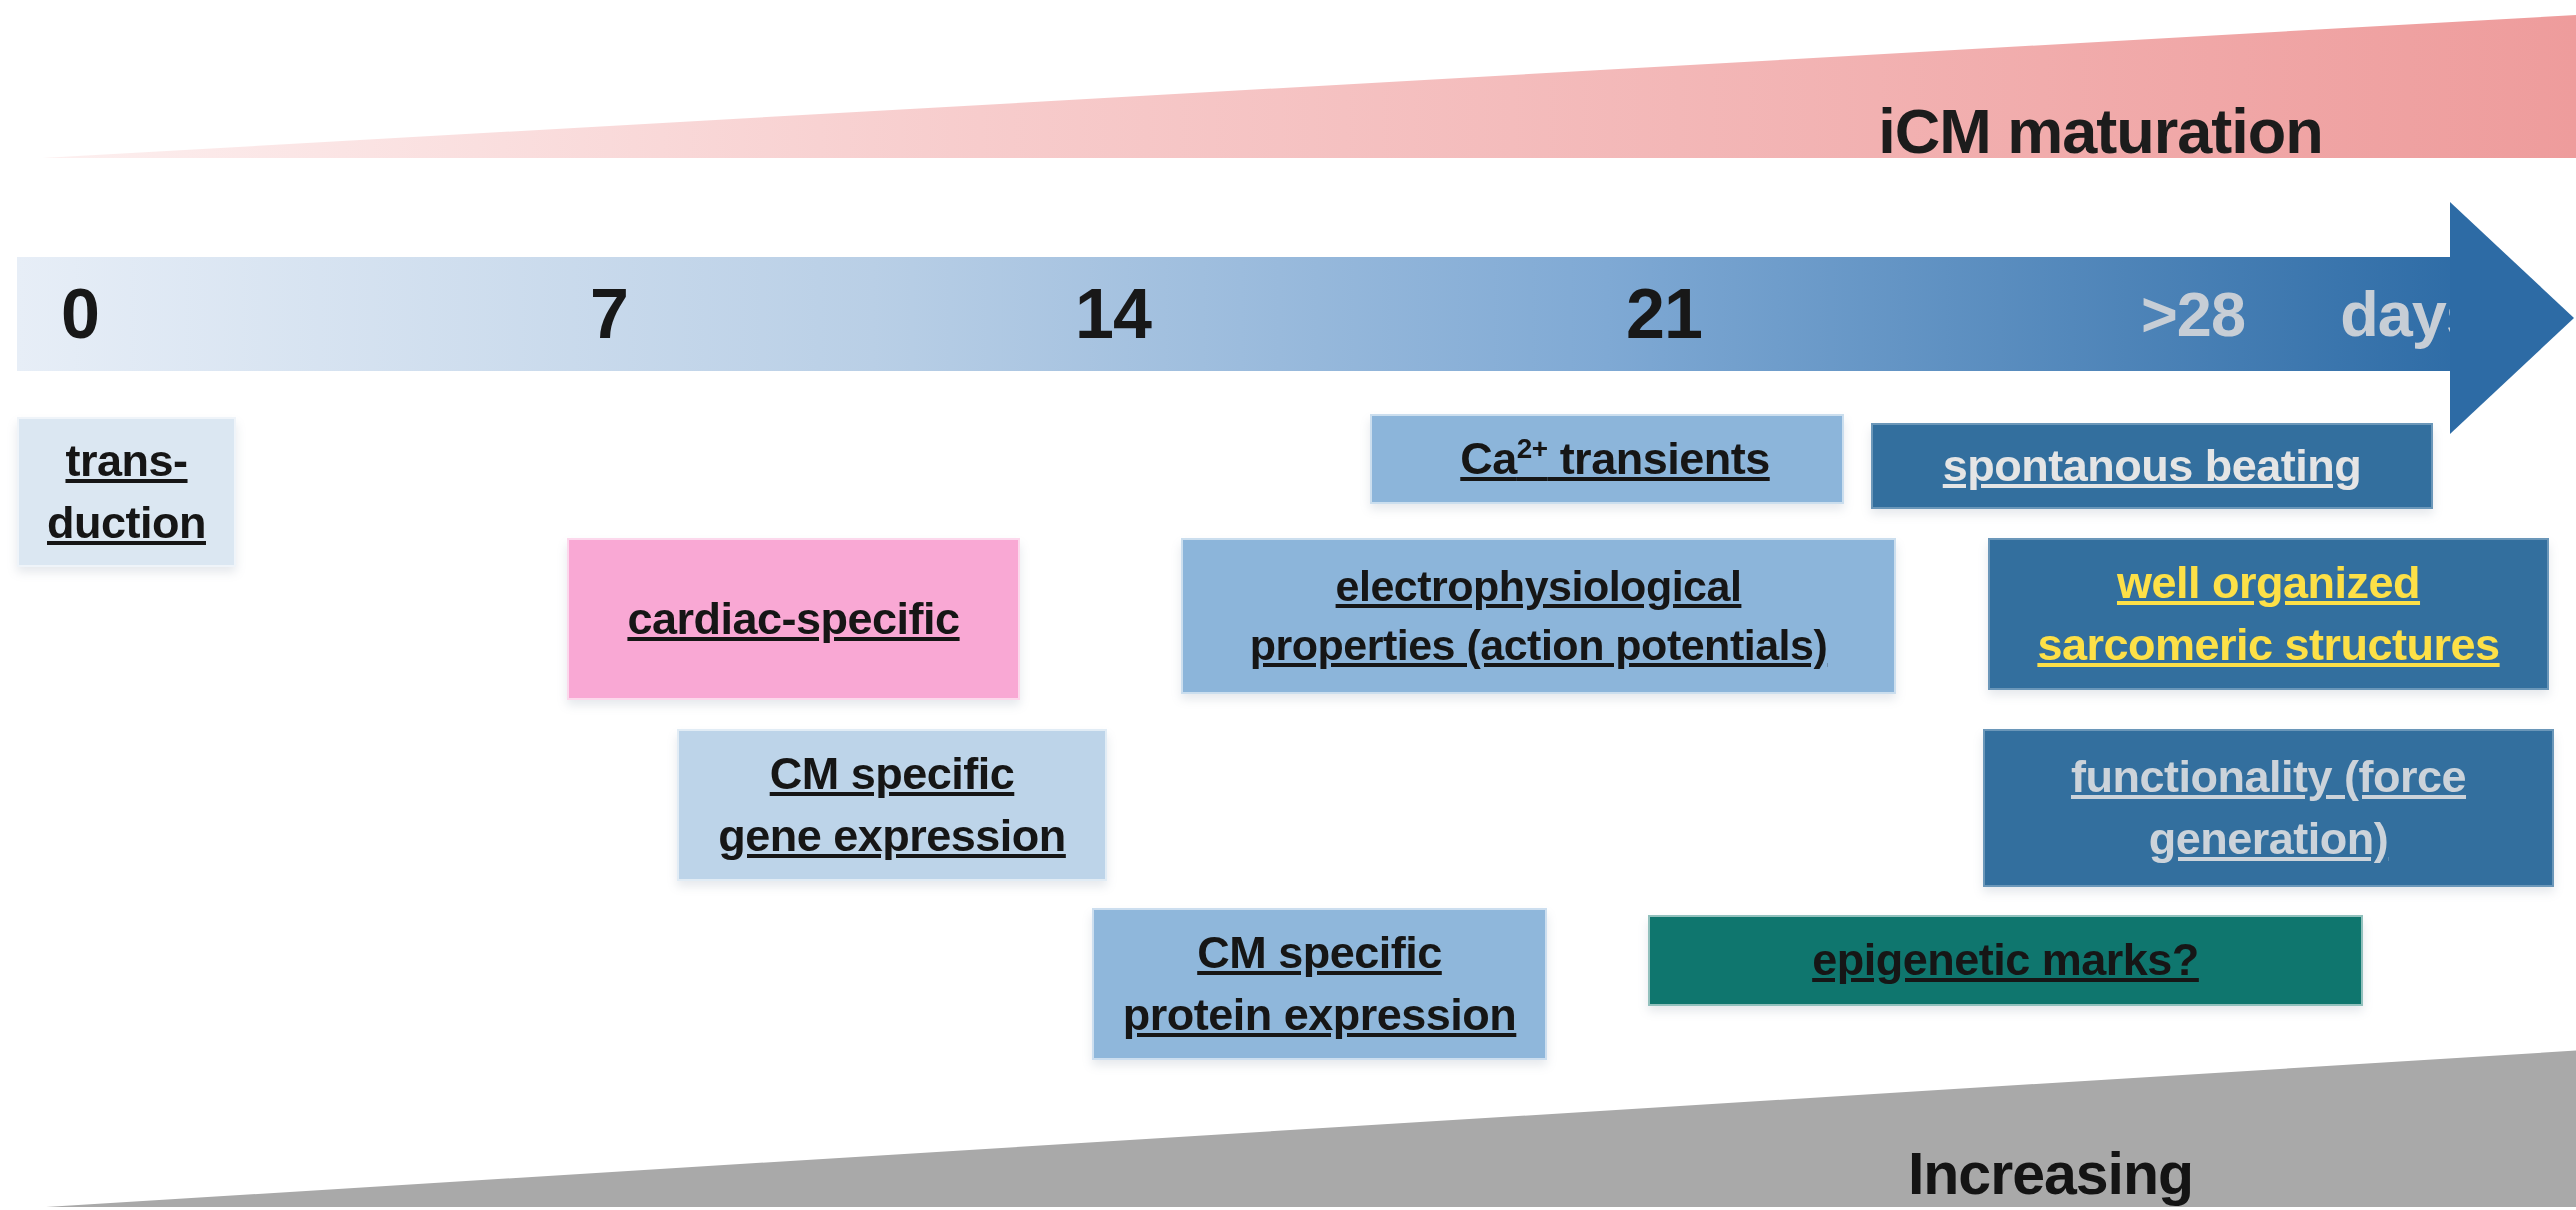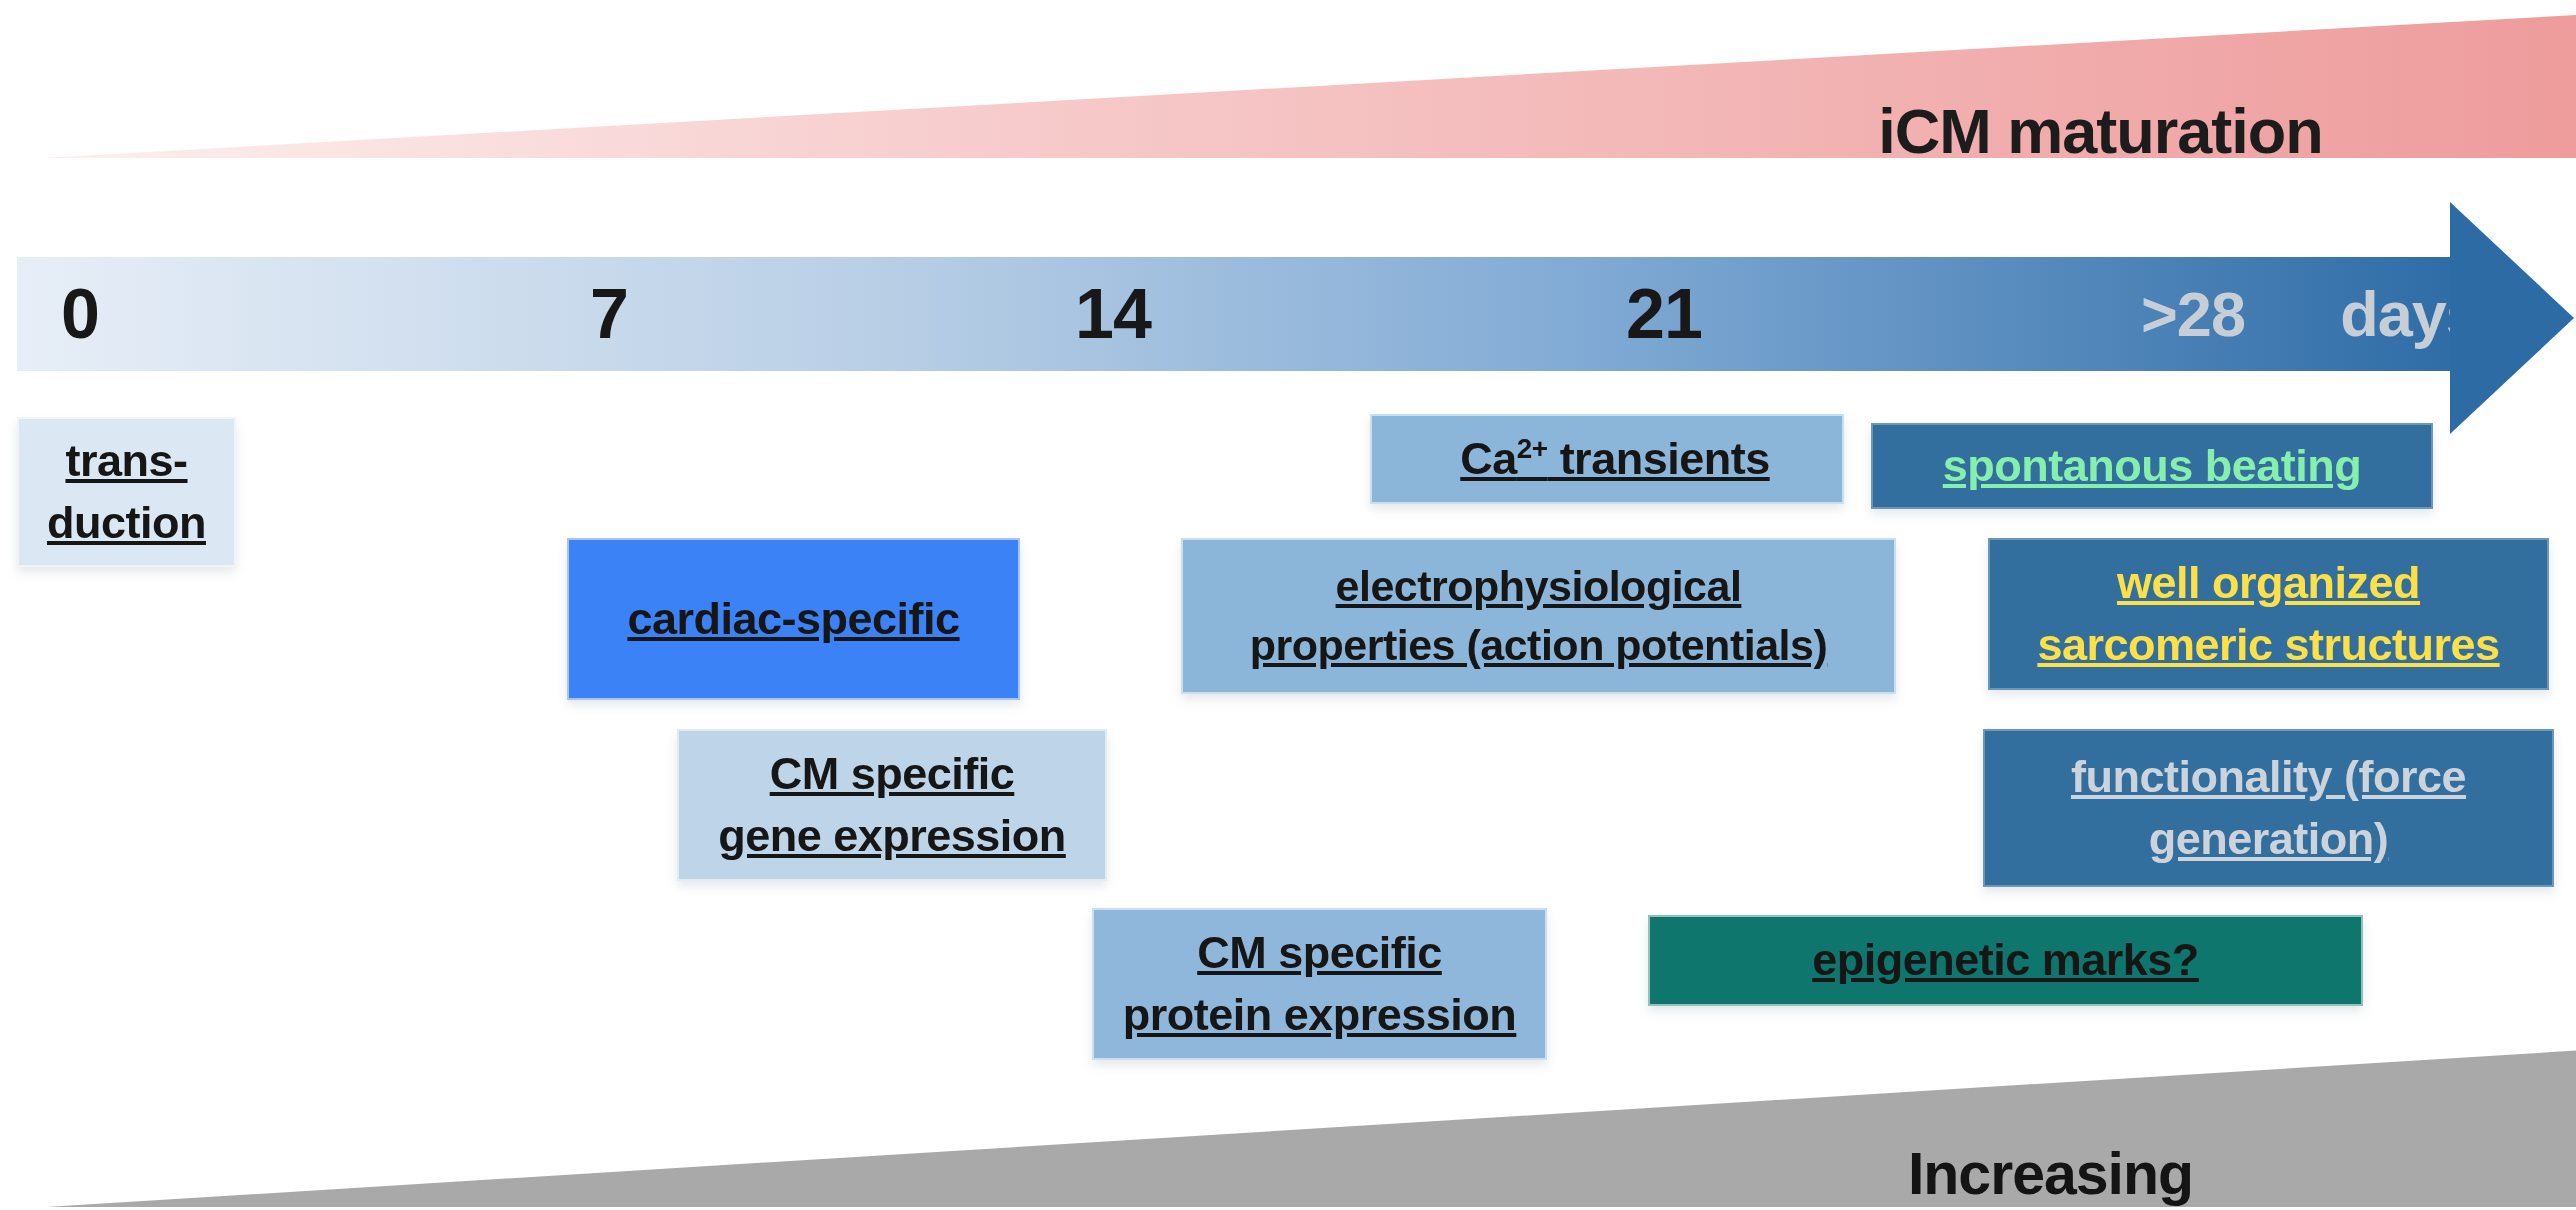--- a/index.html
+++ b/index.html
@@ -81,27 +81,27 @@
     line-height: 1.38;
     color: #161616;
     border: 2.9px solid rgba(255,255,255,0.55);
     box-sizing: border-box;
     box-shadow: 0 5.7px 9.5px rgba(110,130,150,0.18);
   }
   .box .line { display: block; white-space: nowrap; text-decoration: underline; }
   .box sup { font-size: 0.62em; vertical-align: super; line-height: 0; }
 
   .box-transduction  { left: 17px;   top: 417px; width: 219px; height: 150px; background: #dbe7f2; }
-  .box-promoter      { left: 567px;  top: 538px; width: 453px; height: 162px; background: #3b82f6; }
+  .box-promoter      { left: 567px;  top: 538px; width: 453px; height: 162px; background: #f9a8d4; }
   .box-gene          { left: 677px;  top: 729px; width: 430px; height: 152px; background: #bdd4e9; }
   .box-ca            { left: 1370px; top: 414px; width: 474px; height: 90px;  background: #8cb5da; padding-left: 16px; }
   .box-electro       { left: 1181px; top: 538px; width: 715px; height: 156px; background: #8cb5da; font-size: 43px; }
   .box-protein       { left: 1092px; top: 908px; width: 455px; height: 152px; background: #8fb7db; }
   .box-epigenetic    { left: 1648px; top: 915px; width: 715px; height: 91px;  background: #0f766e; }
-  .box-beating       { left: 1871px; top: 423px; width: 562px; height: 86px;  background: #336f9e; color: #86efac; border-color: rgba(255,255,255,0.28); }
+  .box-beating       { left: 1871px; top: 423px; width: 562px; height: 86px;  background: #336f9e; color: #e5e5e5; border-color: rgba(255,255,255,0.28); }
   .box-sarcomere     { left: 1988px; top: 538px; width: 561px; height: 152px; background: #336f9e; color: #fde047; border-color: rgba(255,255,255,0.28); }
   .box-functionality { left: 1983px; top: 729px; width: 571px; height: 158px; background: #336f9e; color: #ccd3da; border-color: rgba(255,255,255,0.28); }
 
   
   .gray-band {
     position: absolute;
     left: 0; top: 1043px;
     width: 2576px; height: 168px;
     background: #a9a9a9;
     clip-path: polygon(46px 164px, 2576px 7.6px, 2576px 164px);

